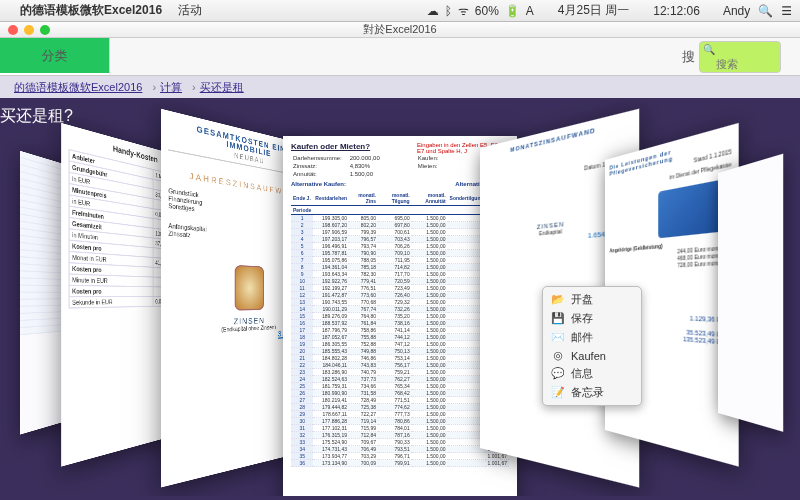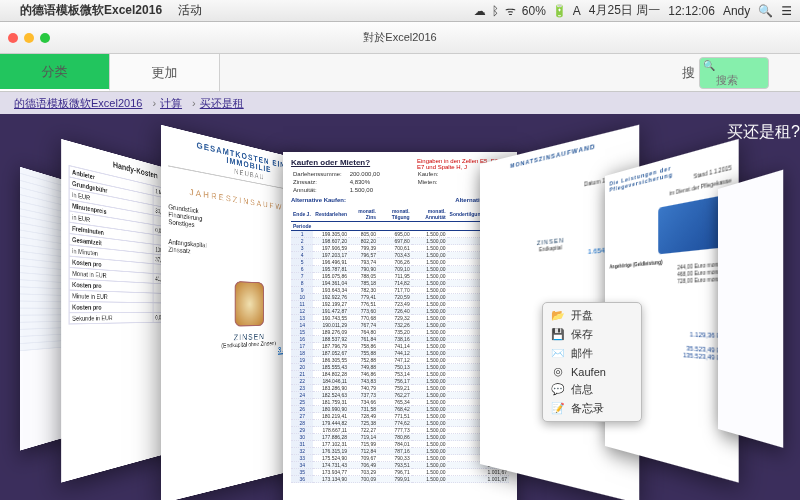--- a/index.html
+++ b/index.html
@@ -5,49 +5,49 @@
 * { margin: 0; padding: 0; box-sizing: border-box; }
 body { font-family: -apple-system, "Helvetica Neue", sans-serif; width: 800px; height: 500px; overflow: hidden; background: #3b2e5c; }
 
 
 .menubar { height: 22px; background: linear-gradient(#f8f8f8,#e8e8e8); border-bottom: 1px solid #bbb; display: flex; align-items: center; padding: 0 8px; font-size: 12px; color: #333; }
 .menubar .apple { margin-right: 12px; font-size: 14px; }
 .menubar .appname { font-weight: 600; margin-right: 16px; }
 .menubar .menuitem { margin-right: 16px; }
 .menubar .spacer { flex: 1; }
 .menubar .statusicon { margin-left: 6px; font-size: 12px; }
-.menubar .clock { margin-left: 8px; }
-.menubar .user { margin-left: 8px; }
+.menubar .clock { margin-left: 24px; }
+.menubar .user { margin-left: 23px; }
 .menubar .searchglyph { margin-left: 8px; }
 
 
-.titlebar { height: 32px; background: linear-gradient(#fdfdfd,#ececec); border-bottom: 1px solid #ccc; display: flex; align-items: center; justify-content: center; position: relative; font-size: 11px; color: #444; }
+.titlebar { height: 16px; background: linear-gradient(#fdfdfd,#ececec); border-bottom: 1px solid #ccc; display: flex; align-items: center; justify-content: center; position: relative; font-size: 11px; color: #444; }
 .trafficlights { position: absolute; left: 8px; display: flex; gap: 6px; }
 .trafficlights span { width: 10px; height: 10px; border-radius: 50%; display: inline-block; }
 .tl-red { background: #ff5f57; } .tl-yellow { background: #febc2e; } .tl-green { background: #28c840; }
 
 
 .toolbar { height: 38px; background: #f7f7f7; border-bottom: 1px solid #c8c8c8; display: flex; align-items: stretch; }
 .tabbtn { width: 110px; display: flex; align-items: center; justify-content: center; font-size: 13px; color: #555; border-right: 1px solid #d0d0d0; background: #fafafa; }
 .tabbtn.active { background: #22c55e; border-bottom: 2px solid #fff; }
 .toolbar .spacer { flex: 1; }
 .searchbox { width: 110px; margin: 6px 8px; display: flex; align-items: center; }
 .searchbox .lbl { font-size: 13px; color: #555; margin-right: 4px; }
-.searchbox input { flex: 1; width: 70px; border: 1px solid #ccc; border-radius: 4px; padding: 16px 16px 2px 4px; font-size: 11px; background: #86efac; }
+.searchbox input { flex: 1; width: 82px; border: 1px solid #ccc; border-radius: 4px; padding: 16px 16px 2px 4px; font-size: 11px; background: #bef264; }
 .searchbox-wrap { position: relative; }
 .searchbox-wrap .mag { position: absolute; left: 4px; top: 3px; font-size: 10px; color: #999; }
 
 
 .crumbbar { height: 22px; background: #e0ddeb; display: flex; align-items: center; padding: 0 14px; font-size: 11px; }
 .crumbbar a { color: #3a2a8a; text-decoration: underline; margin-right: 6px; }
 .crumbbar .sep { color: #777; margin: 0 4px; }
 
 
 .carousel { position: relative; height: 398px; background: #3b2e5c; overflow: hidden; perspective: 1200px; }
-.carousel-title { position: absolute; top: 8px; left: 0; right: 0; text-align: right; color: #fff; font-size: 16px; }
+.carousel-title { position: absolute; top: 8px; left: 0; right: 0; text-align: left; color: #fff; font-size: 16px; }
 
 .card { position: absolute; background: #fff; box-shadow: 0 4px 20px rgba(0,0,0,.5); font-size: 6px; color: #333; overflow: hidden; }
 
 
 .card-center { left: 283px; top: 38px; width: 234px; height: 406px; padding: 6px 8px; }
 .card-center h4 { font-size: 8px; text-decoration: underline; color: #224; }
 .card-center .redtxt { color: #c00; font-size: 6px; position: absolute; right: 10px; top: 6px; text-align: left; width: 90px; }
 .card-center .meta { font-size: 6px; margin-top: 2px; }
 .card-center .meta td { padding: 0 6px 0 0; }
 .center-table { margin-top: 4px; font-size: 5px; border-collapse: collapse; width: 100%; }
@@ -121,21 +121,20 @@
   <div class="trafficlights">
     <span class="tl-red"></span>
     <span class="tl-yellow"></span>
     <span class="tl-green"></span>
   </div>
   <span>對於Excel2016</span>
 </div>
 
 <div class="toolbar">
   <div class="tabbtn active">分类</div>
-  <div class="tabbtn">更加</div>
   <div class="spacer"></div>
   <div class="searchbox">
     <span class="lbl">搜</span>
     <span class="searchbox-wrap">
       <span class="mag">🔍</span>
       <input type="text" style="padding-left: 16px;" placeholder="搜索">
     </span>
   </div>
 </div>
 

